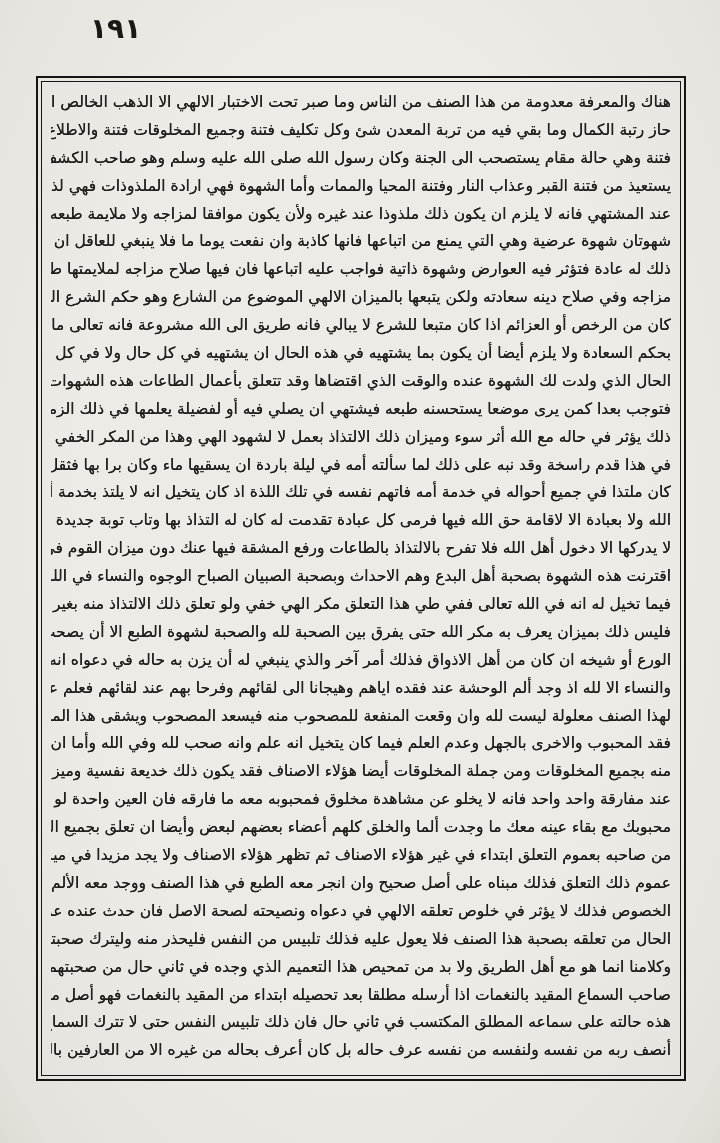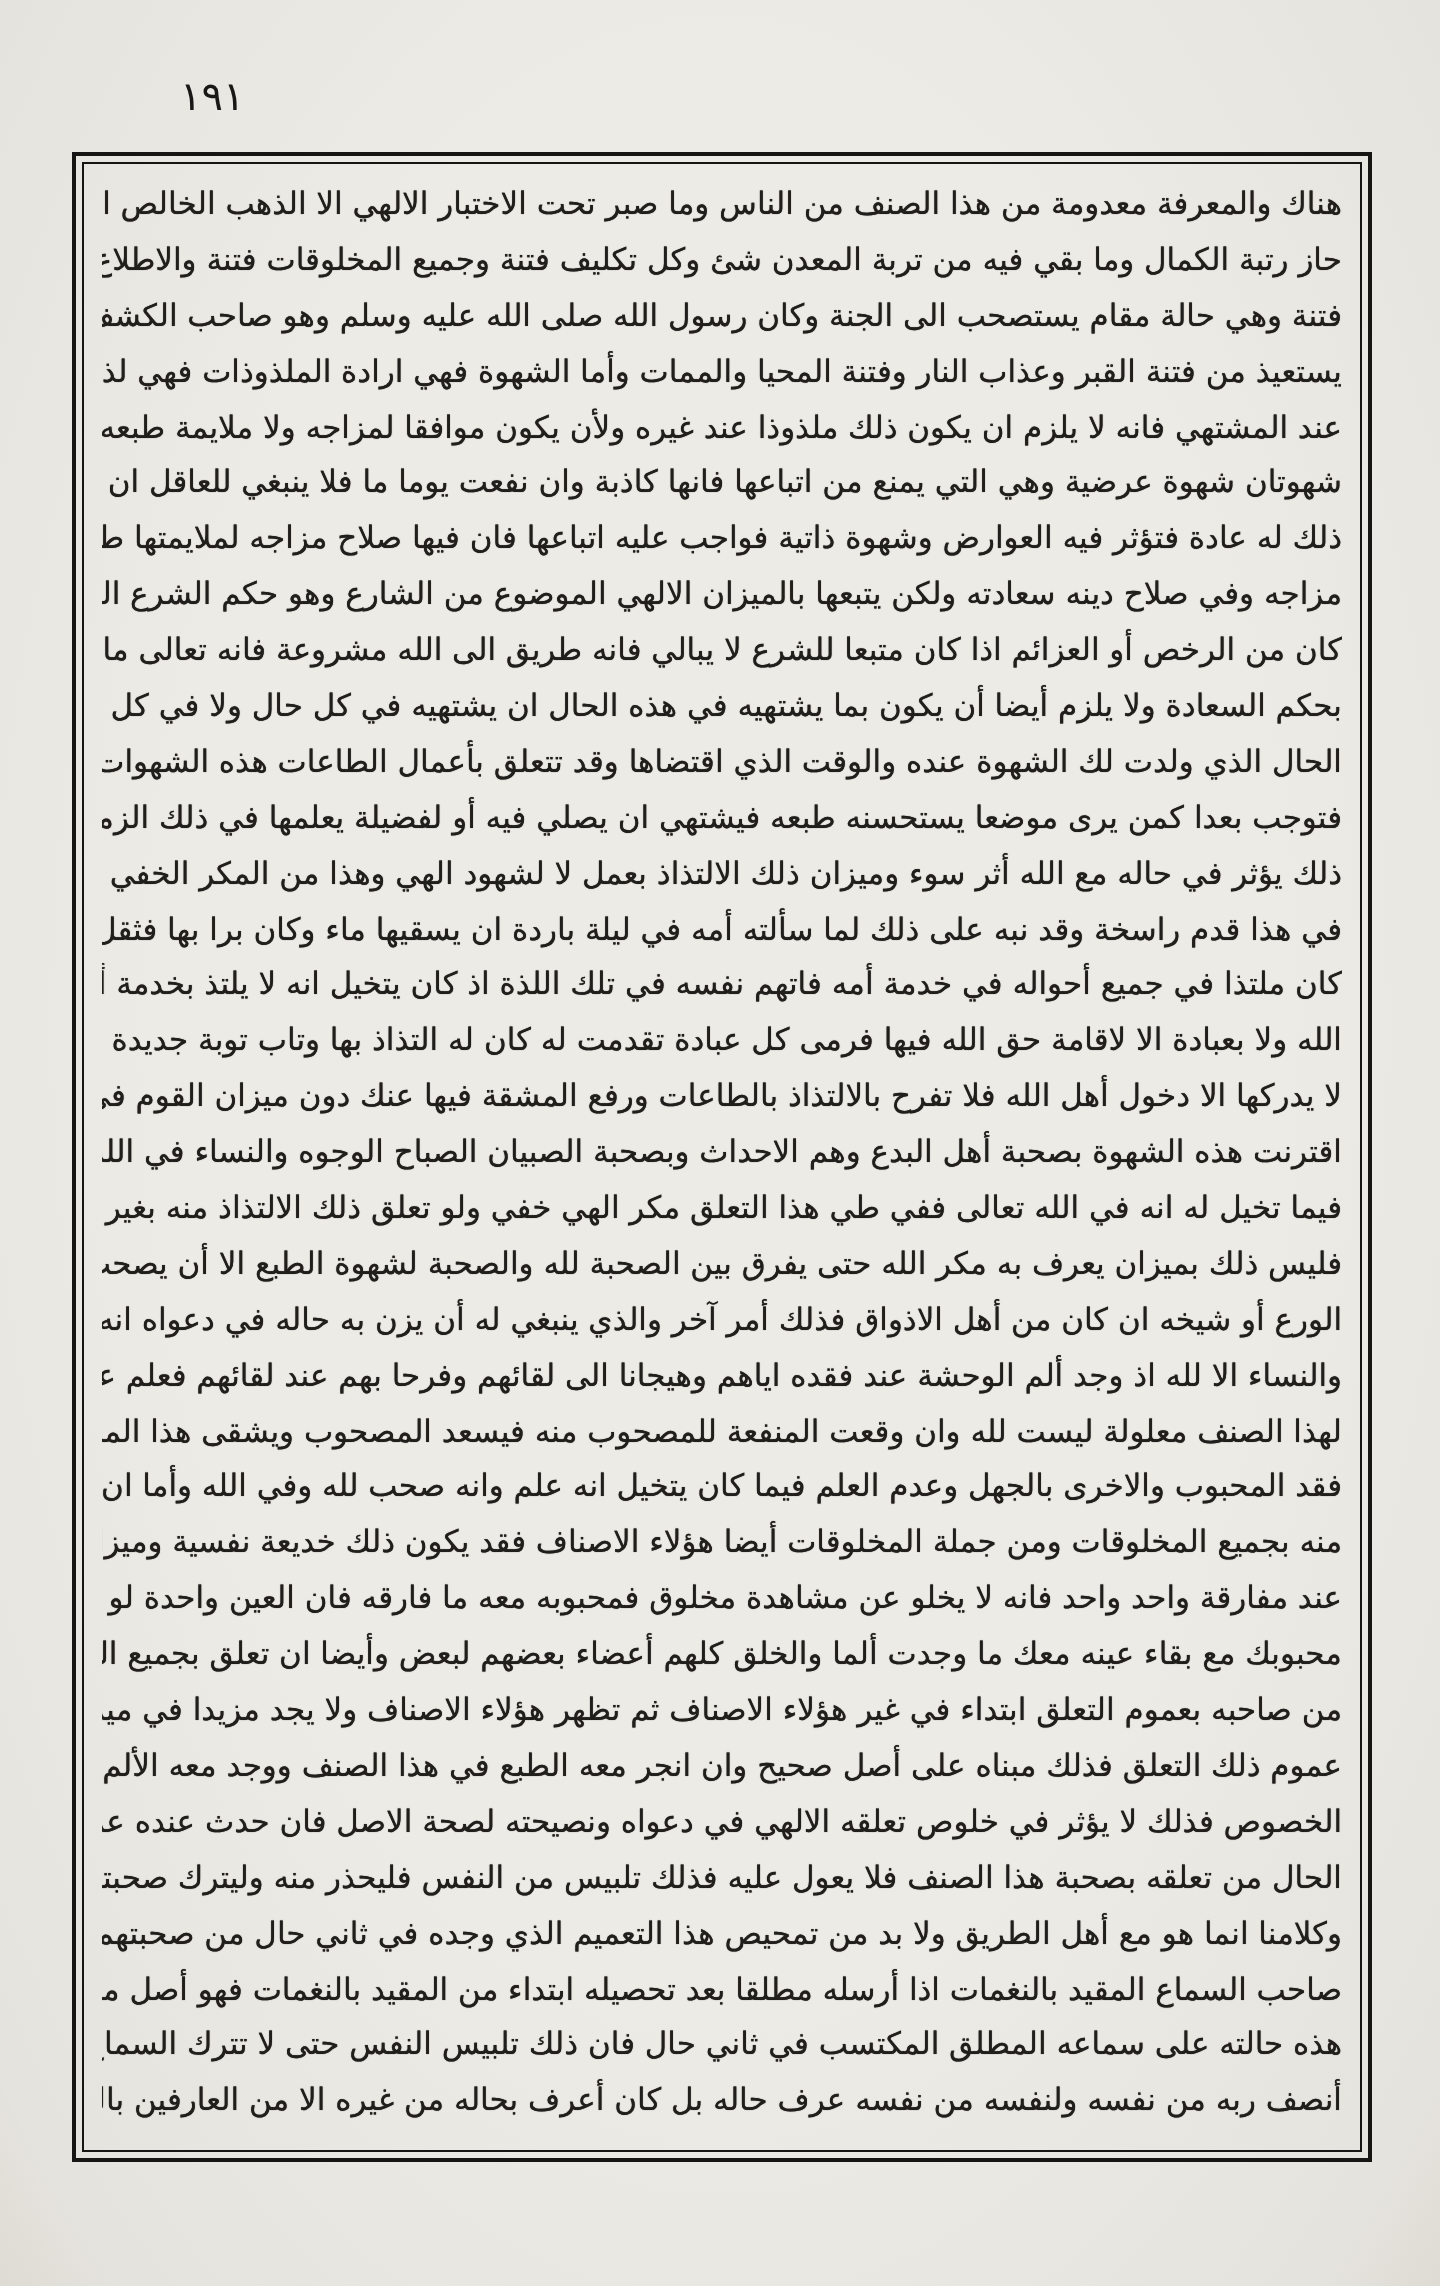--- a/index.html
+++ b/index.html
@@ -11,24 +11,24 @@
   }
   .scan {
     position: relative;
     width: 720px;
     height: 1143px;
     background: radial-gradient(ellipse at 50% 45%, #edebe6 55%, #e5e3dd 92%, #dddbd4 100%);
     overflow: hidden;
   }
   .page-number {
     position: absolute;
-    top: 36px;
+    top: 12px;
     left: 90px;
-    font-size: 20px;
-    font-weight: normal;
+    font-size: 28px;
+    font-weight: bold;
     color: #191817;
     direction: rtl;
     letter-spacing: 1px;
   }
   .frame-outer {
     position: absolute;
     left: 36px;
     top: 76px;
     width: 650px;
     height: 1005px;

